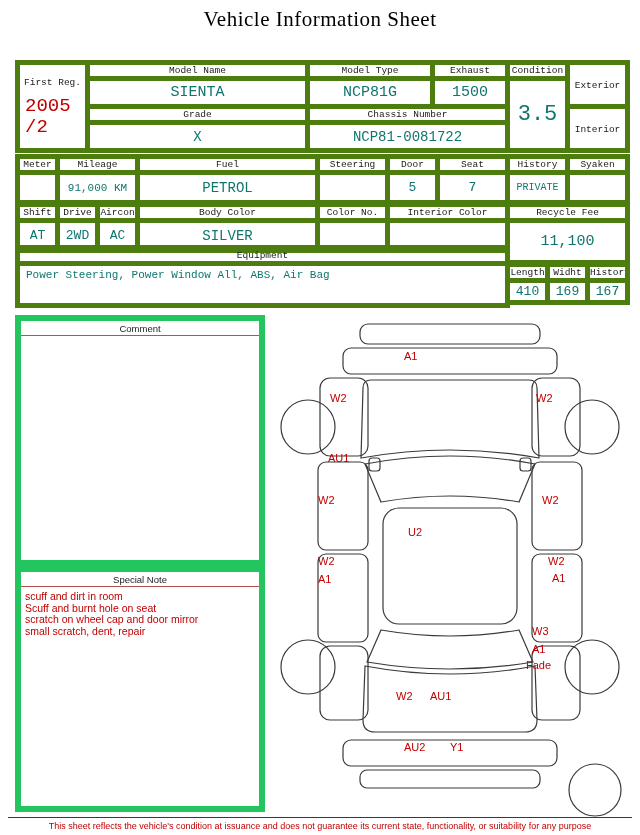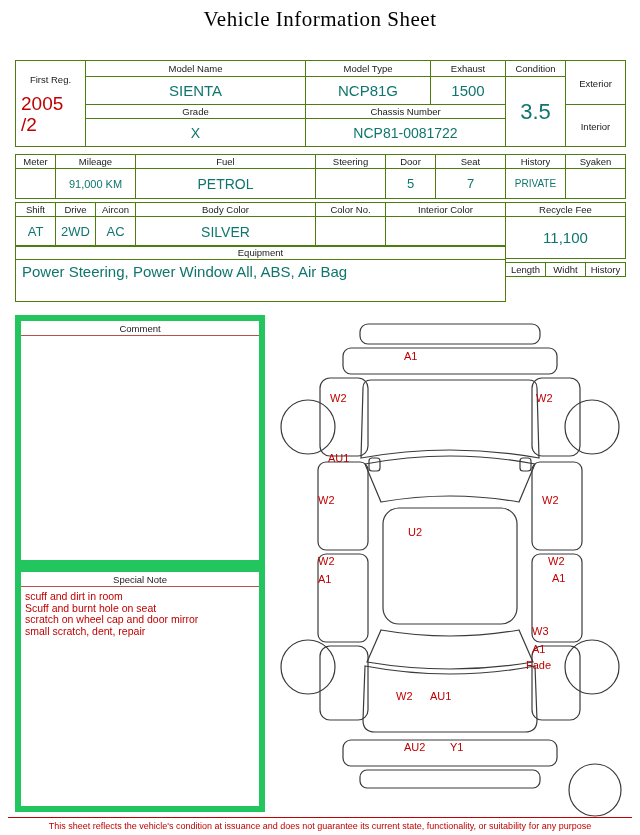--- a/index.html
+++ b/index.html
@@ -2,22 +2,22 @@
 <html><head>
 <meta charset="utf-8">
 <style>
   * { box-sizing: border-box; }
   html,body { margin:0; padding:0; background:#ffffff; }
   body { font-family:"Liberation Sans", sans-serif; }
   .page { position:relative; width:640px; height:835px; background:#fff; overflow:hidden; }
   .title { position:absolute; left:0; top:7px; width:100%; text-align:center;
            font-family:Liberation Serif, serif; font-size:21px; color:#000000; letter-spacing:0.5px; }
   table.sheet { position:absolute; border-collapse:collapse; table-layout:fixed; }
-  .sheet td { border:1px solid #4d7c0f; padding:0; text-align:center; vertical-align:middle;
-              font-size:10px; color:#1a1a1a; overflow:hidden; }
+  .sheet td { border:5px solid #4d7c0f; padding:0; text-align:center; vertical-align:middle;
+              font-size:10px; color:#1a1a1a; overflow:hidden;font-family:Liberation Mono, monospace; }
   .sheet td.lbl, .lbl { font-size:9.5px; color:#1a1a1a; }
   .val { color:#c00000; }
   td.val { color:#0f766e; }
   .tcell { vertical-align:top;margin-left:24px; }
   .box { position:absolute; border:6px solid #22c55e; background:#fff; }
   .box-head { height:15px; line-height:15px; text-align:center; font-size:9.5px; color:#1a1a1a;
               border-bottom:1px solid #b5524e; }
   .note-line { color:#c00000; font-size:10.5px; line-height:11.5px; padding-left:4px; }
   .diagram { position:absolute; left:270px; top:312px; width:365px; height:505px; }
   .anno { position:absolute; color:#c00000; font-size:11px; line-height:12px; white-space:nowrap; }
@@ -155,36 +155,41 @@
 
   <table class="sheet" style="left:15px;top:245px;width:490px">
     <colgroup>
         <col style="width:490px">
       </colgroup>
     <tbody>
       <tr style="height:14px">
         <td class="lbl">Equipment</td>
       </tr>
       <tr style="height:42px">
-        <td class="val" style="font-size:15px;text-align:left;vertical-align:top;padding:3px 6px">Power Steering, Power Window  All, ABS, Air Bag</td>
+        <td class="val" style="font-size:11px;text-align:left;vertical-align:top;padding:3px 6px">Power Steering, Power Window  All, ABS, Air Bag</td>
       </tr>
     </tbody>
   </table>
 
   <table class="sheet" style="left:505px;top:262px;width:120px">
     <colgroup>
         <col style="width:40px">
         <col style="width:40px">
         <col style="width:40px">
       </colgroup>
     <tbody>
       <tr style="height:14px">
         <td class="lbl">Length</td>
         <td class="lbl">Widht</td>
         <td class="lbl">History</td>
+      </tr>
+      <tr style="height:22px">
+        <td class="val" style="font-size:13px">410</td>
+        <td class="val" style="font-size:13px">169</td>
+        <td class="val" style="font-size:13px">167</td>
       </tr>
     </tbody>
   </table>
 
   <div class="box" style="left:15px;top:315px;width:250px;height:251px">
     <div class="box-head">Comment</div>
     <div class="val" style="font-size:10.5px;padding:3px 4px"></div>
   </div>
 
   <div class="box" style="left:15px;top:566px;width:250px;height:246px">

